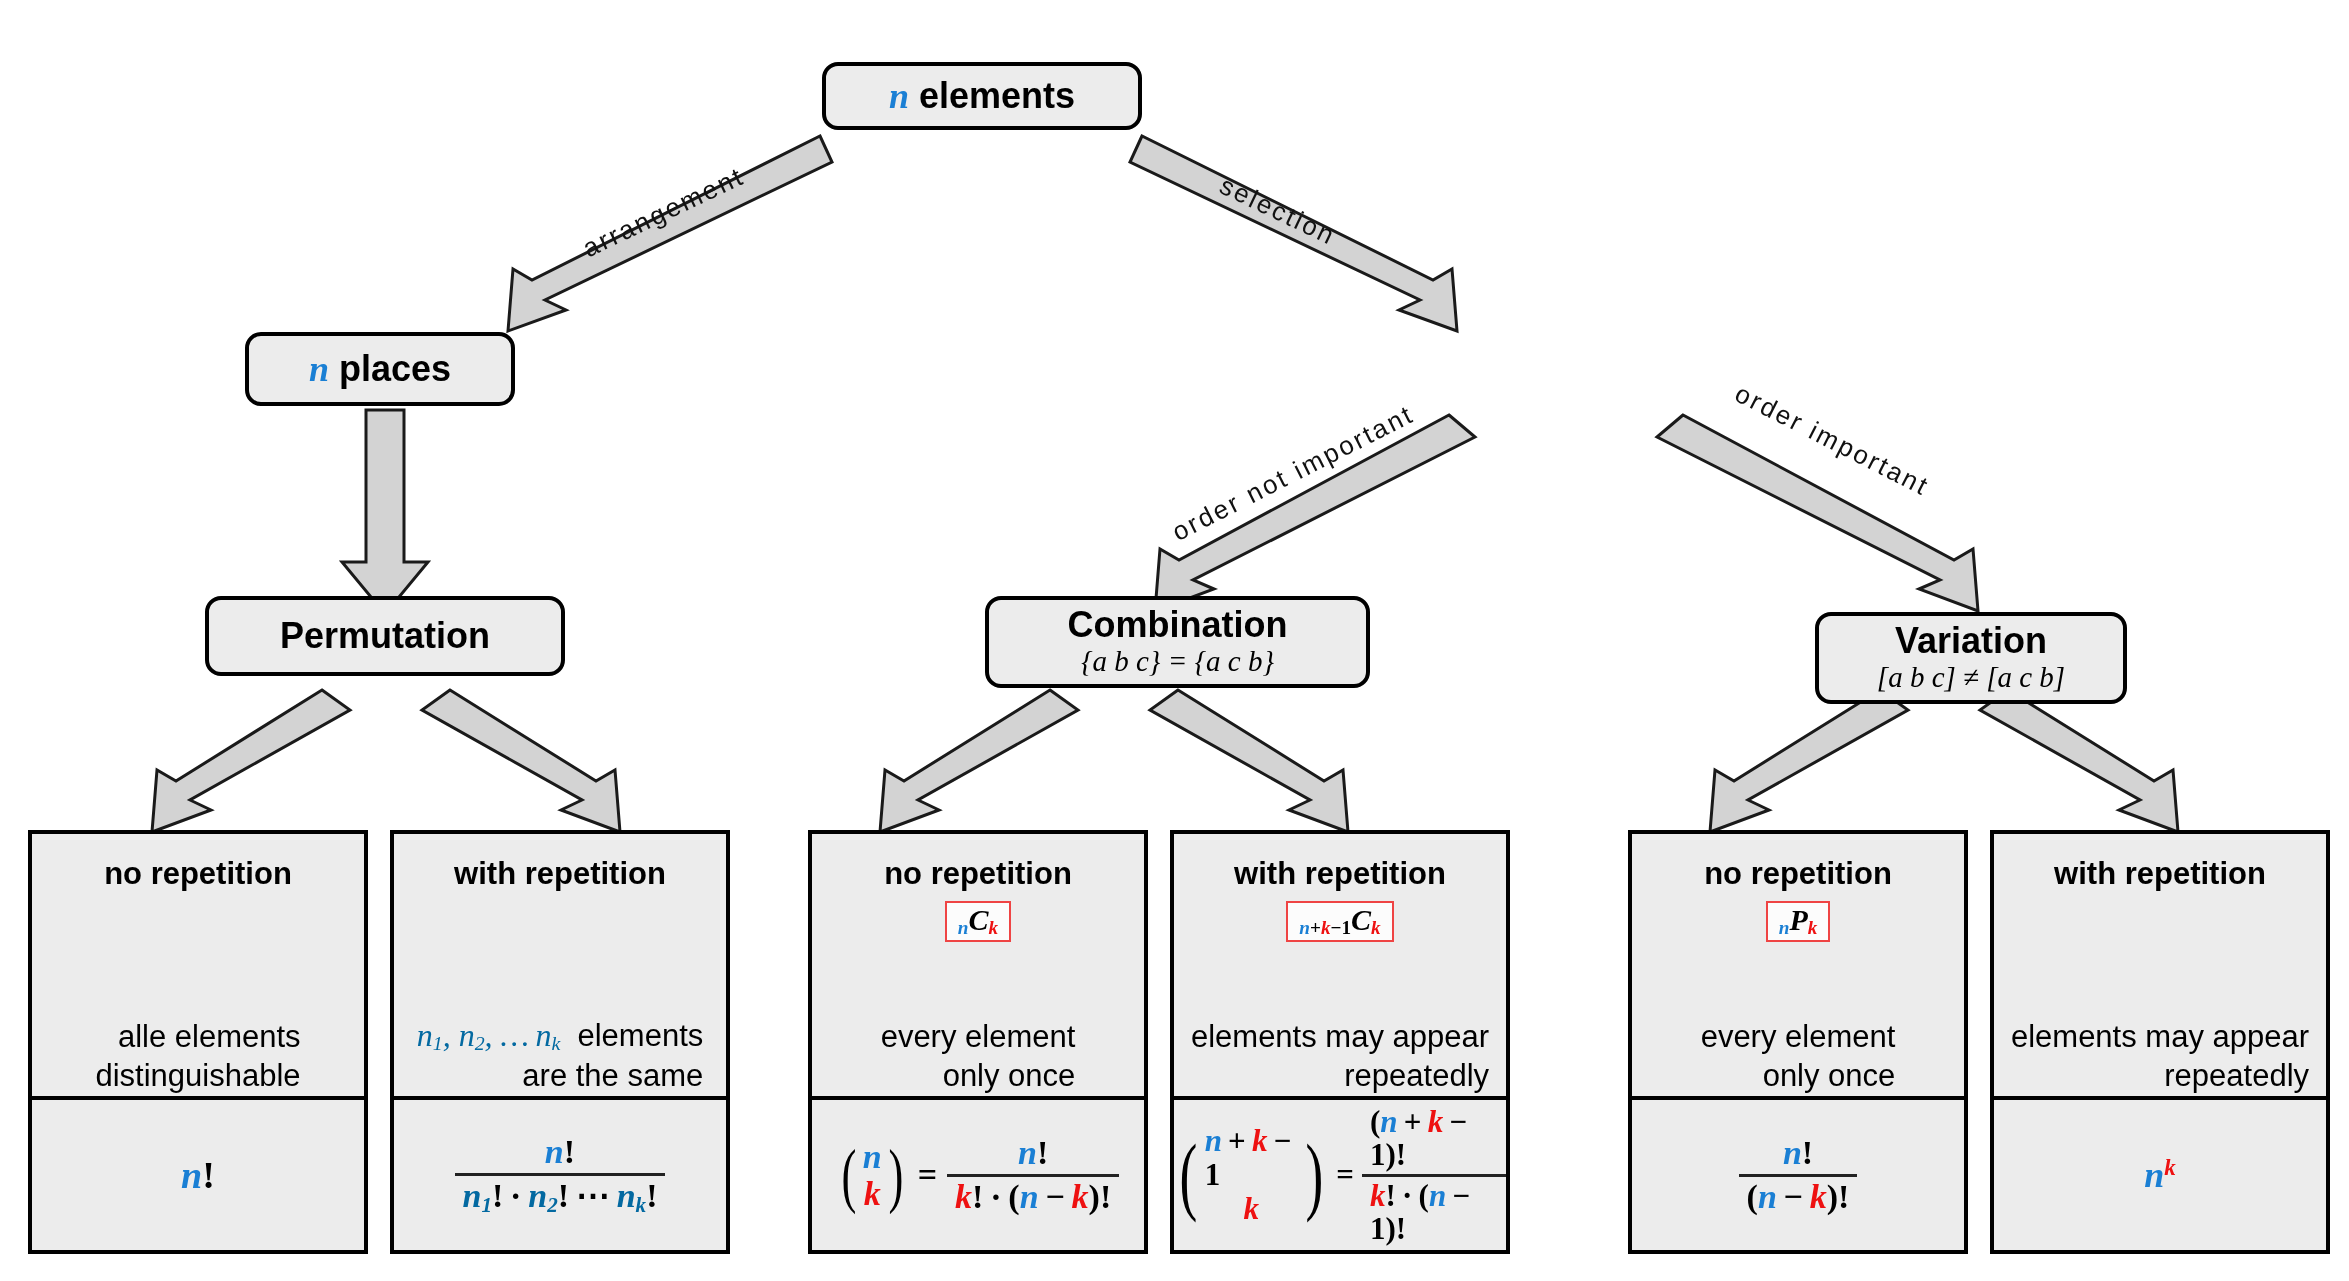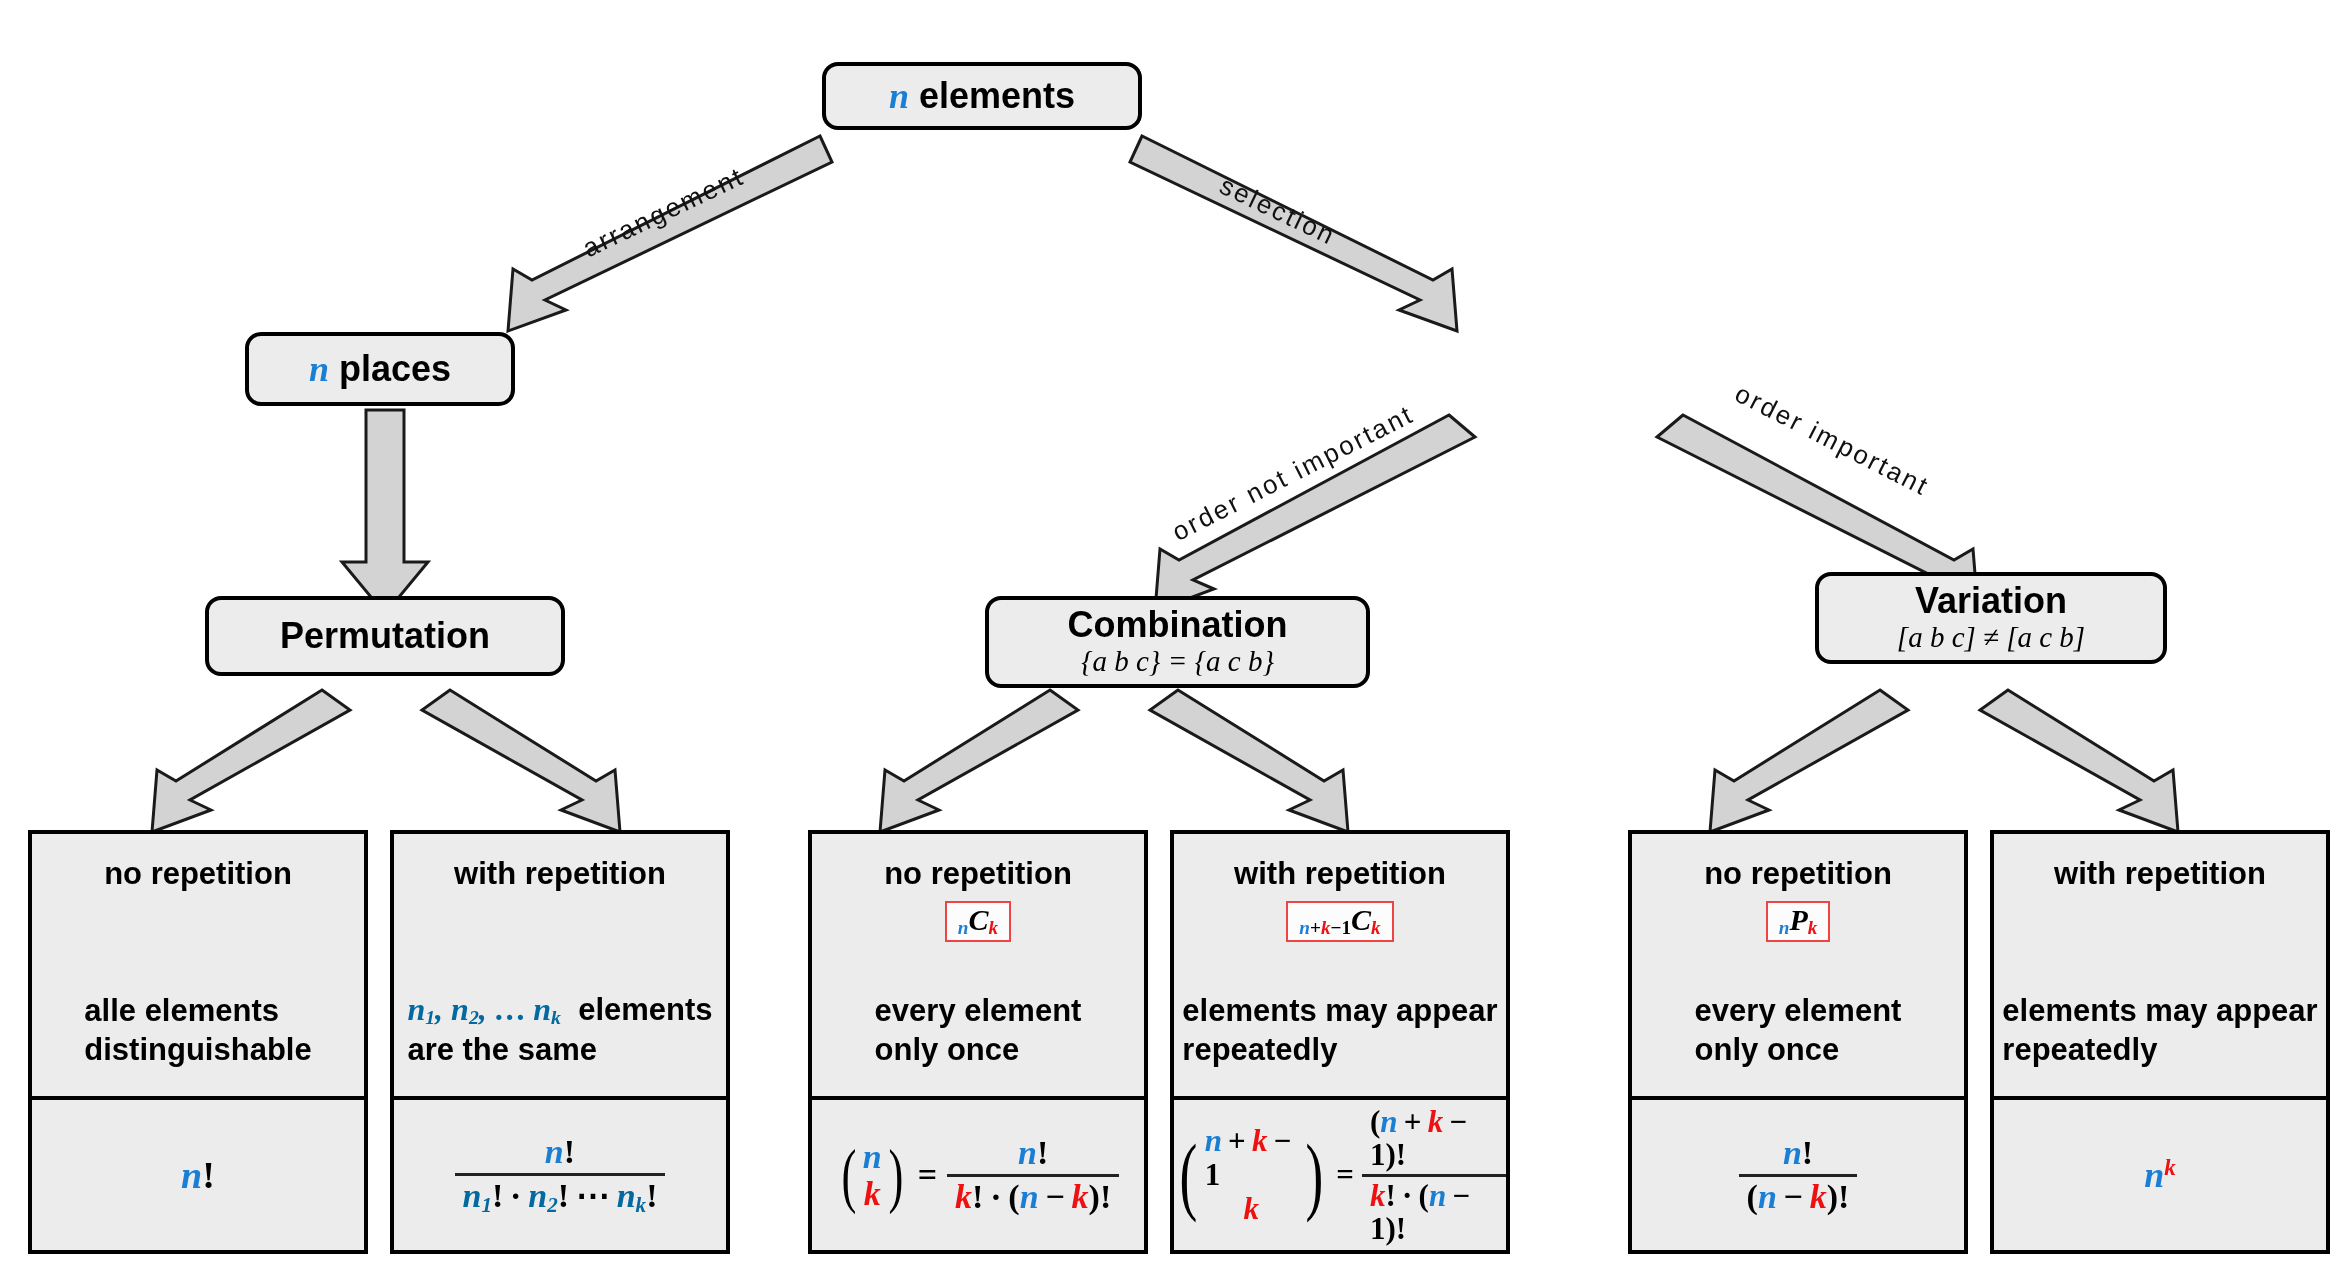--- a/index.html
+++ b/index.html
@@ -17,22 +17,22 @@
   .node .sub{font-family:"Liberation Serif",serif;font-style:italic;white-space:nowrap;}
 
   
   .card{position:absolute;background:#ececec;border:4px solid #000;box-sizing:border-box;
         display:flex;flex-direction:column;z-index:5;}
   .card .c-top{flex:1 1 auto;display:flex;flex-direction:column;align-items:center;
                box-sizing:border-box;padding-top:22px;}
   .card .c-head{font-weight:bold;font-size:31px;white-space:nowrap;}
   .card .c-sym{margin-top:9px;background:#fcfcfc;border:2px solid #ef4444;
                padding:2px 11px 3px 11px;line-height:1;}
-  .card .c-desc{margin-top:auto;margin-bottom:26px;text-align:left;font-size:31px;
-                line-height:1.28;font-weight:bold;}
+  .card .c-desc{margin-top:auto;text-align:right;font-size:31px;
+                line-height:1.28;}
   .card .c-formula{border-top:4px solid #000;height:150px;display:flex;
                    align-items:center;justify-content:center;}
 
   
   .mth{font-family:"Liberation Serif",serif;font-style:italic;}
   .bl{color:#1a7fd4;}
   .rd{color:#ee1111;}
   .gr{color:#0369a1;}
   .bold{font-weight:bold;}
   .upr{font-style:normal;}
@@ -112,21 +112,21 @@
 
   <div class="node" style="left:205px;top:596px;width:360px;height:80px;">
     <div class="title" style="font-size:36px;">Permutation</div>
   </div>
 
   <div class="node" style="left:985px;top:596px;width:385px;height:92px;">
     <div class="title" style="font-size:36px;line-height:1.05;">Combination</div>
     <div class="sub" style="font-size:29px;margin-top:1px;text-align:right;">{a b c} = {a c b}</div>
   </div>
 
-  <div class="node" style="left:1815px;top:572px;width:352px;height:92px;">
+  <div class="node" style="left:1815px;top:612px;width:312px;height:92px;">
     <div class="title" style="font-size:36px;line-height:1.05;">Variation</div>
     <div class="sub" style="font-size:29px;margin-top:1px;">[a b c] ≠ [a c b]</div>
   </div>
 
   <div class="card" style="left:28px;top:830px;width:340px;height:424px;">
     <div class="c-top">
       <div class="c-head">no repetition</div>
       <div class="c-desc">
         <div>alle elements</div>
         <div>distinguishable</div>

